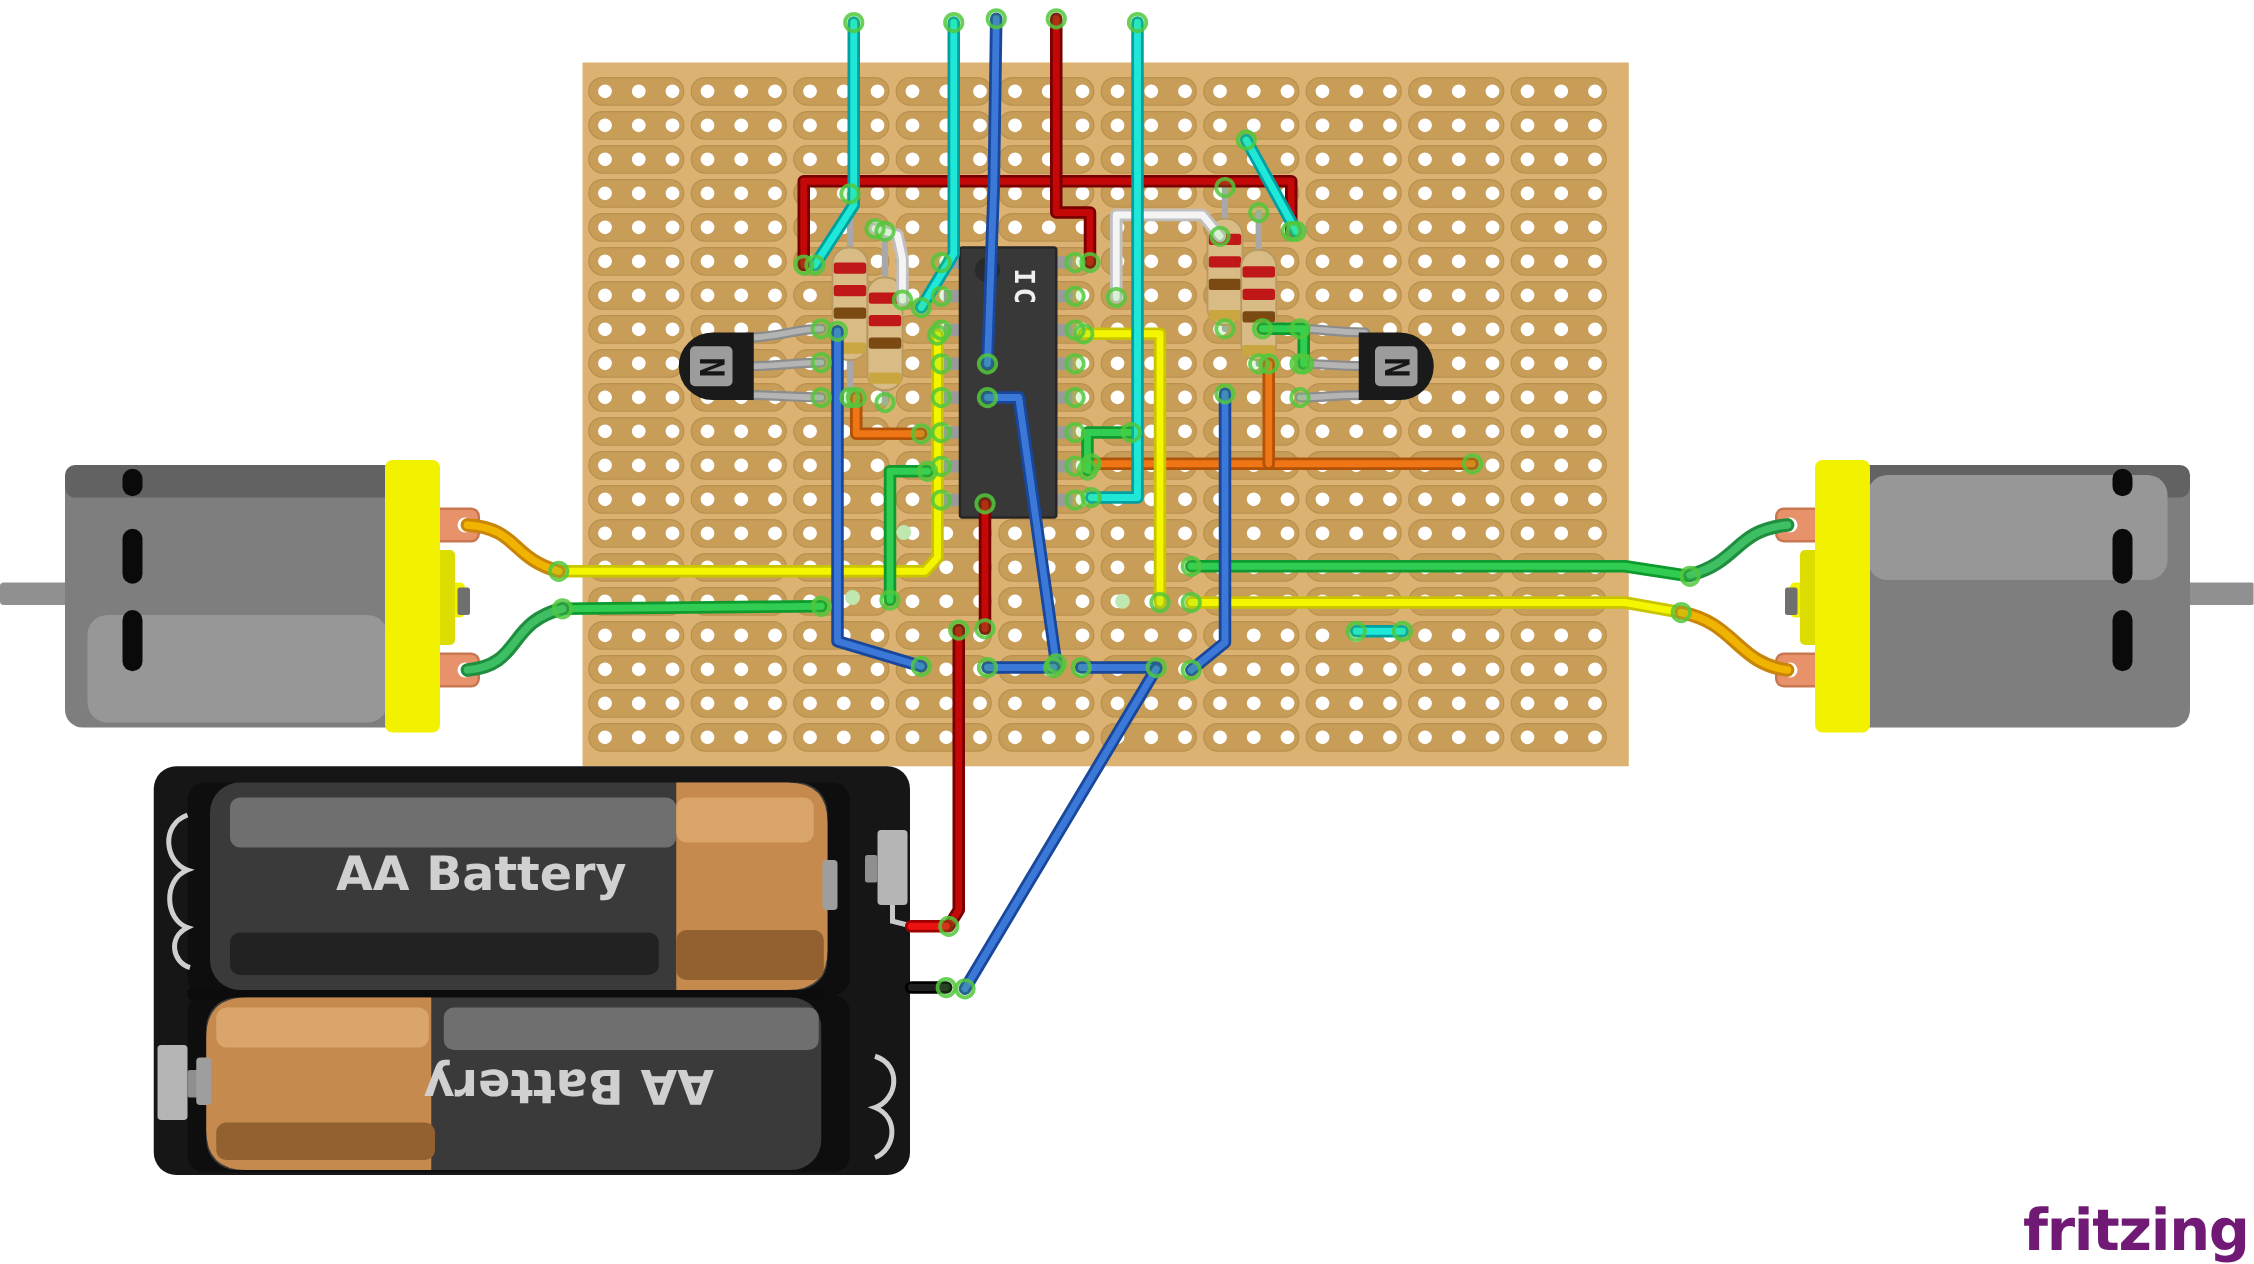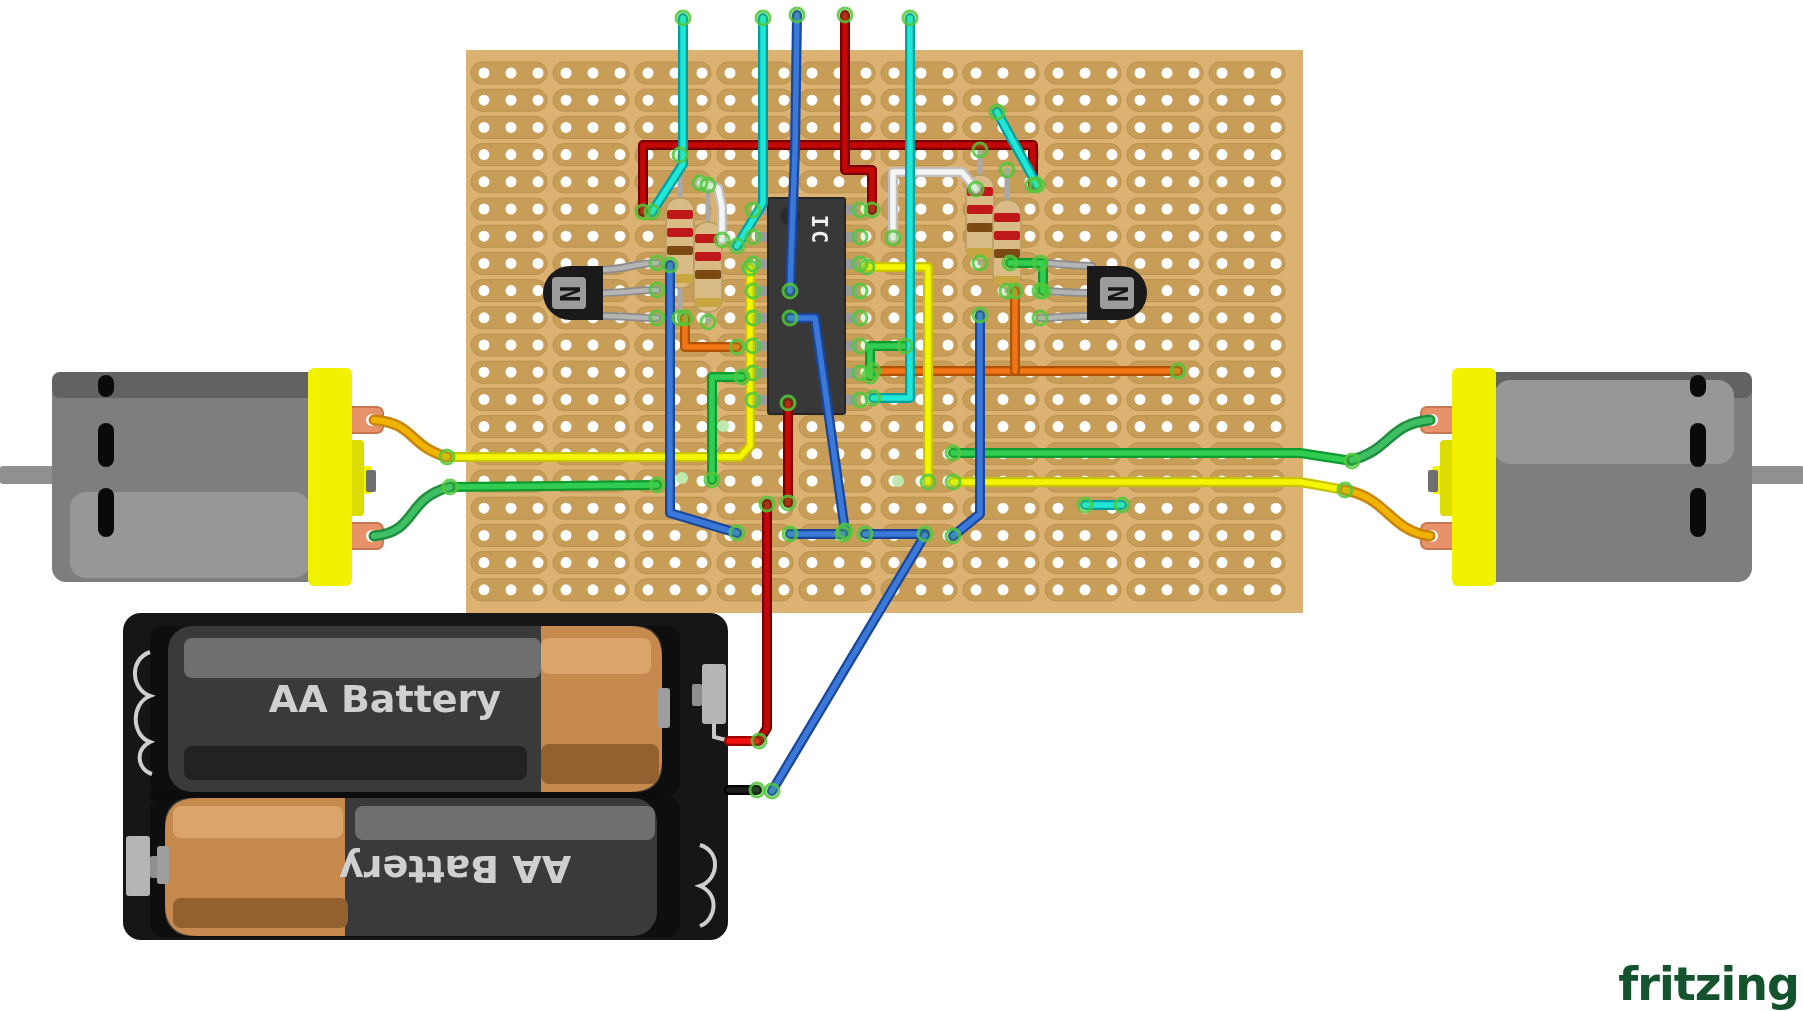--- a/index.html
+++ b/index.html
@@ -1186,14 +1186,14 @@
         <circle cx="980" cy="263" r="7" fill="rgba(90,220,70,0.22)" stroke="#52C83C" stroke-width="3" opacity="0.85"></circle>
         <circle cx="1007" cy="170" r="7" fill="rgba(90,220,70,0.22)" stroke="#52C83C" stroke-width="3" opacity="0.85"></circle>
         <circle cx="1007" cy="291" r="7" fill="rgba(90,220,70,0.22)" stroke="#52C83C" stroke-width="3" opacity="0.85"></circle>
       </g>
       <g>
         <circle cx="682" cy="478" r="6" fill="#BFE8B0"></circle>
         <circle cx="898" cy="481" r="6" fill="#BFE8B0"></circle>
         <circle cx="723" cy="426" r="6" fill="#BFE8B0"></circle>
       </g>
     </svg>
-  <div id="logo" style="color: #14532d;">fritzing</div>
+  <div id="logo" style="color: #701a75;">fritzing</div>
 </div>
 
 </body></html>

